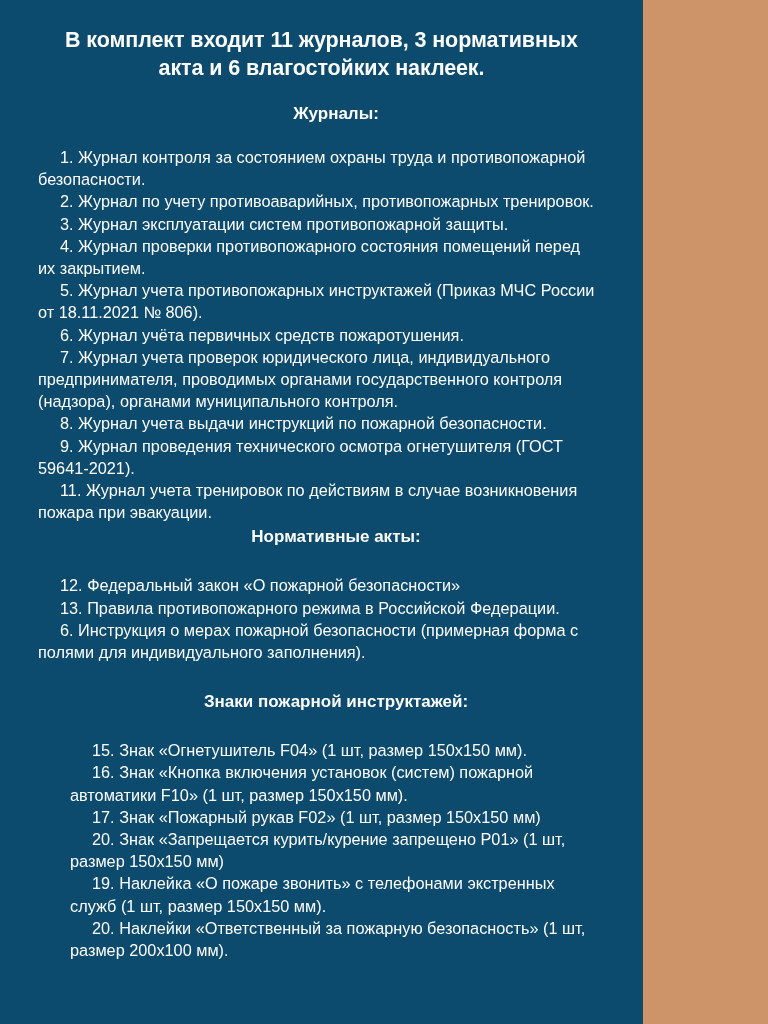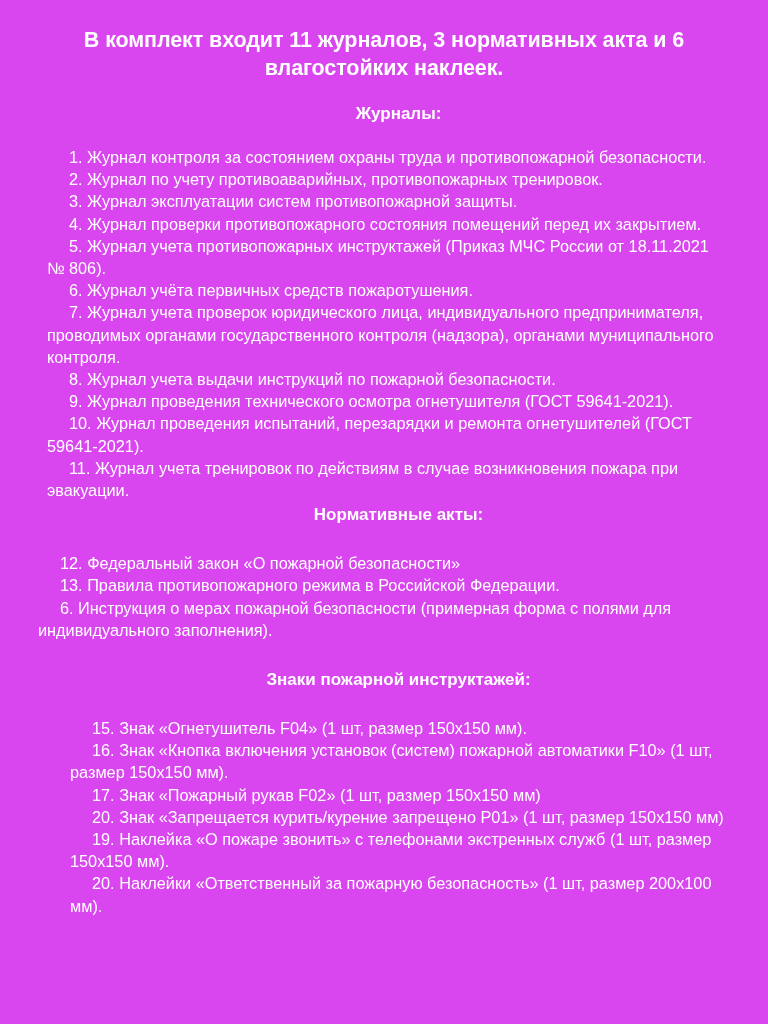--- a/index.html
+++ b/index.html
@@ -11,24 +11,24 @@
     width: 768px;
     height: 1024px;
     background: #cd9469;
     font-family: "Liberation Sans", "DejaVu Sans", sans-serif;
     color: #ffffff;
     overflow: hidden;
   }
 
   .page {
     position: relative;
-    width: 768px;
+    width: 643px;
     height: 1024px;
     box-sizing: border-box;
-    background: #d946ef;
+    background: #0c4a6e;
   }
 
   
   .doc-title {
     margin: 0;
     padding: 26px 52px 0 52px;
     text-align: center;
     font-size: 21.5px;
     font-weight: bold;
     line-height: 28px;
@@ -51,21 +51,21 @@
   .section-heading.signs      { padding-top: 28px; }
 
   
   .list-block {
     margin: 0;
     padding: 0 44px 0 38px;
     font-size: 16.3px;
     line-height: 22.2px;
     color: #ffffff;
   }
-  .list-block.journals { padding-top: 21px; margin-left: 9px; }
+  .list-block.journals { padding-top: 21px; }
   .list-block.acts     { padding-top: 26px; }
   .list-block.signs    { padding-top: 26px; margin-left: 32px; }
 
   .list-item {
     margin: 0;
     text-indent: 22px;
     text-align: left;
   }
 
   
@@ -85,21 +85,20 @@
   <div class="list-block journals">
       <p class="list-item">1. Журнал контроля за состоянием охраны труда и противопожарной безопасности.</p>
       <p class="list-item">2. Журнал по учету противоаварийных, противопожарных тренировок.</p>
       <p class="list-item">3. Журнал эксплуатации систем противопожарной защиты.</p>
       <p class="list-item">4. Журнал проверки противопожарного состояния помещений перед их закрытием.</p>
       <p class="list-item">5. Журнал учета противопожарных инструктажей (Приказ МЧС России от 18.11.2021 № 806).</p>
       <p class="list-item">6. Журнал учёта первичных средств пожаротушения.</p>
       <p class="list-item">7. Журнал учета проверок юридического лица, индивидуального предпринимателя, проводимых органами государственного контроля (надзора), органами муниципального контроля.</p>
       <p class="list-item">8. Журнал учета выдачи инструкций по пожарной безопасности.</p>
       <p class="list-item">9. Журнал проведения технического осмотра огнетушителя (ГОСТ 59641-2021).</p>
-      <p class="list-item">10. Журнал проведения испытаний, перезарядки и ремонта огнетушителей (ГОСТ 59641-2021).</p>
       <p class="list-item">11. Журнал учета тренировок по действиям в случае возникновения пожара при эвакуации.</p>
     </div>
 
   <h2 class="section-heading acts">Нормативные акты:</h2>
 
   <div class="list-block acts">
       <p class="list-item">12. Федеральный закон «О пожарной безопасности»</p>
       <p class="list-item">13. Правила противопожарного режима в Российской Федерации.</p>
       <p class="list-item">6. Инструкция о мерах пожарной безопасности (примерная форма с полями для индивидуального заполнения).</p>
     </div>

